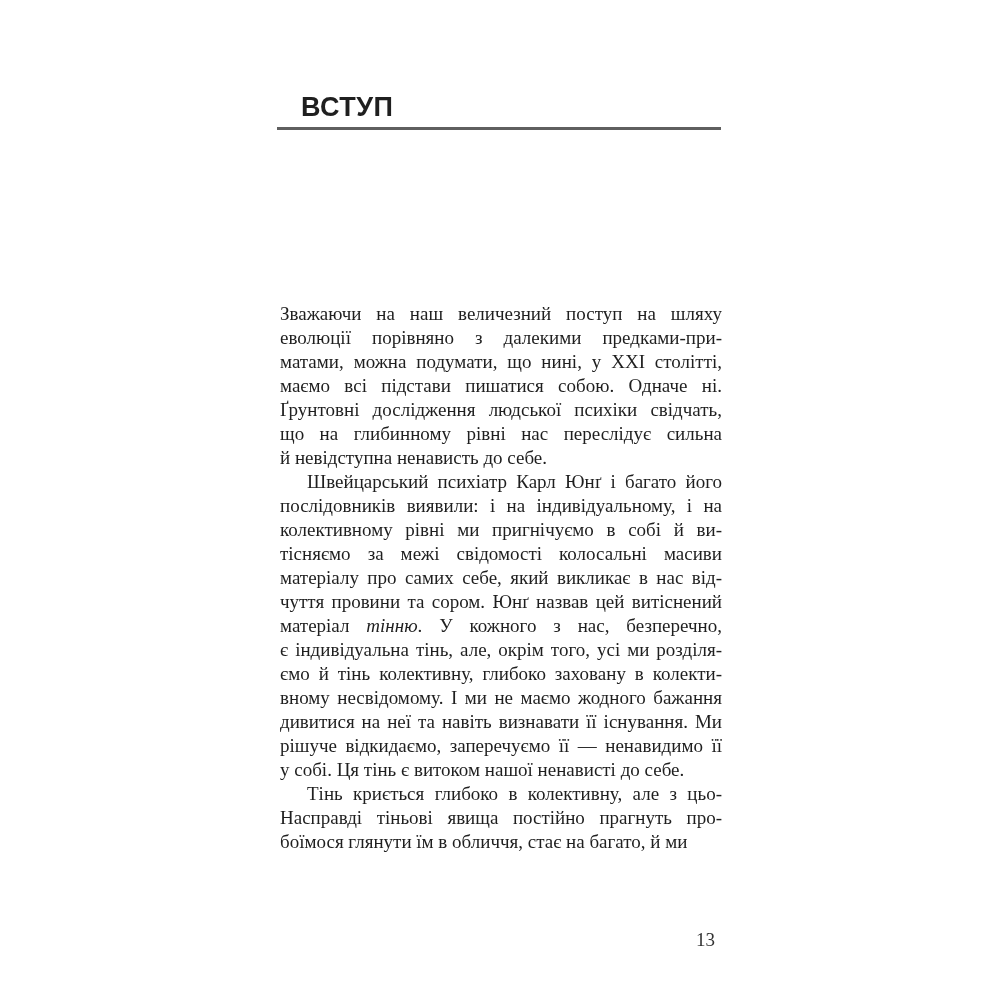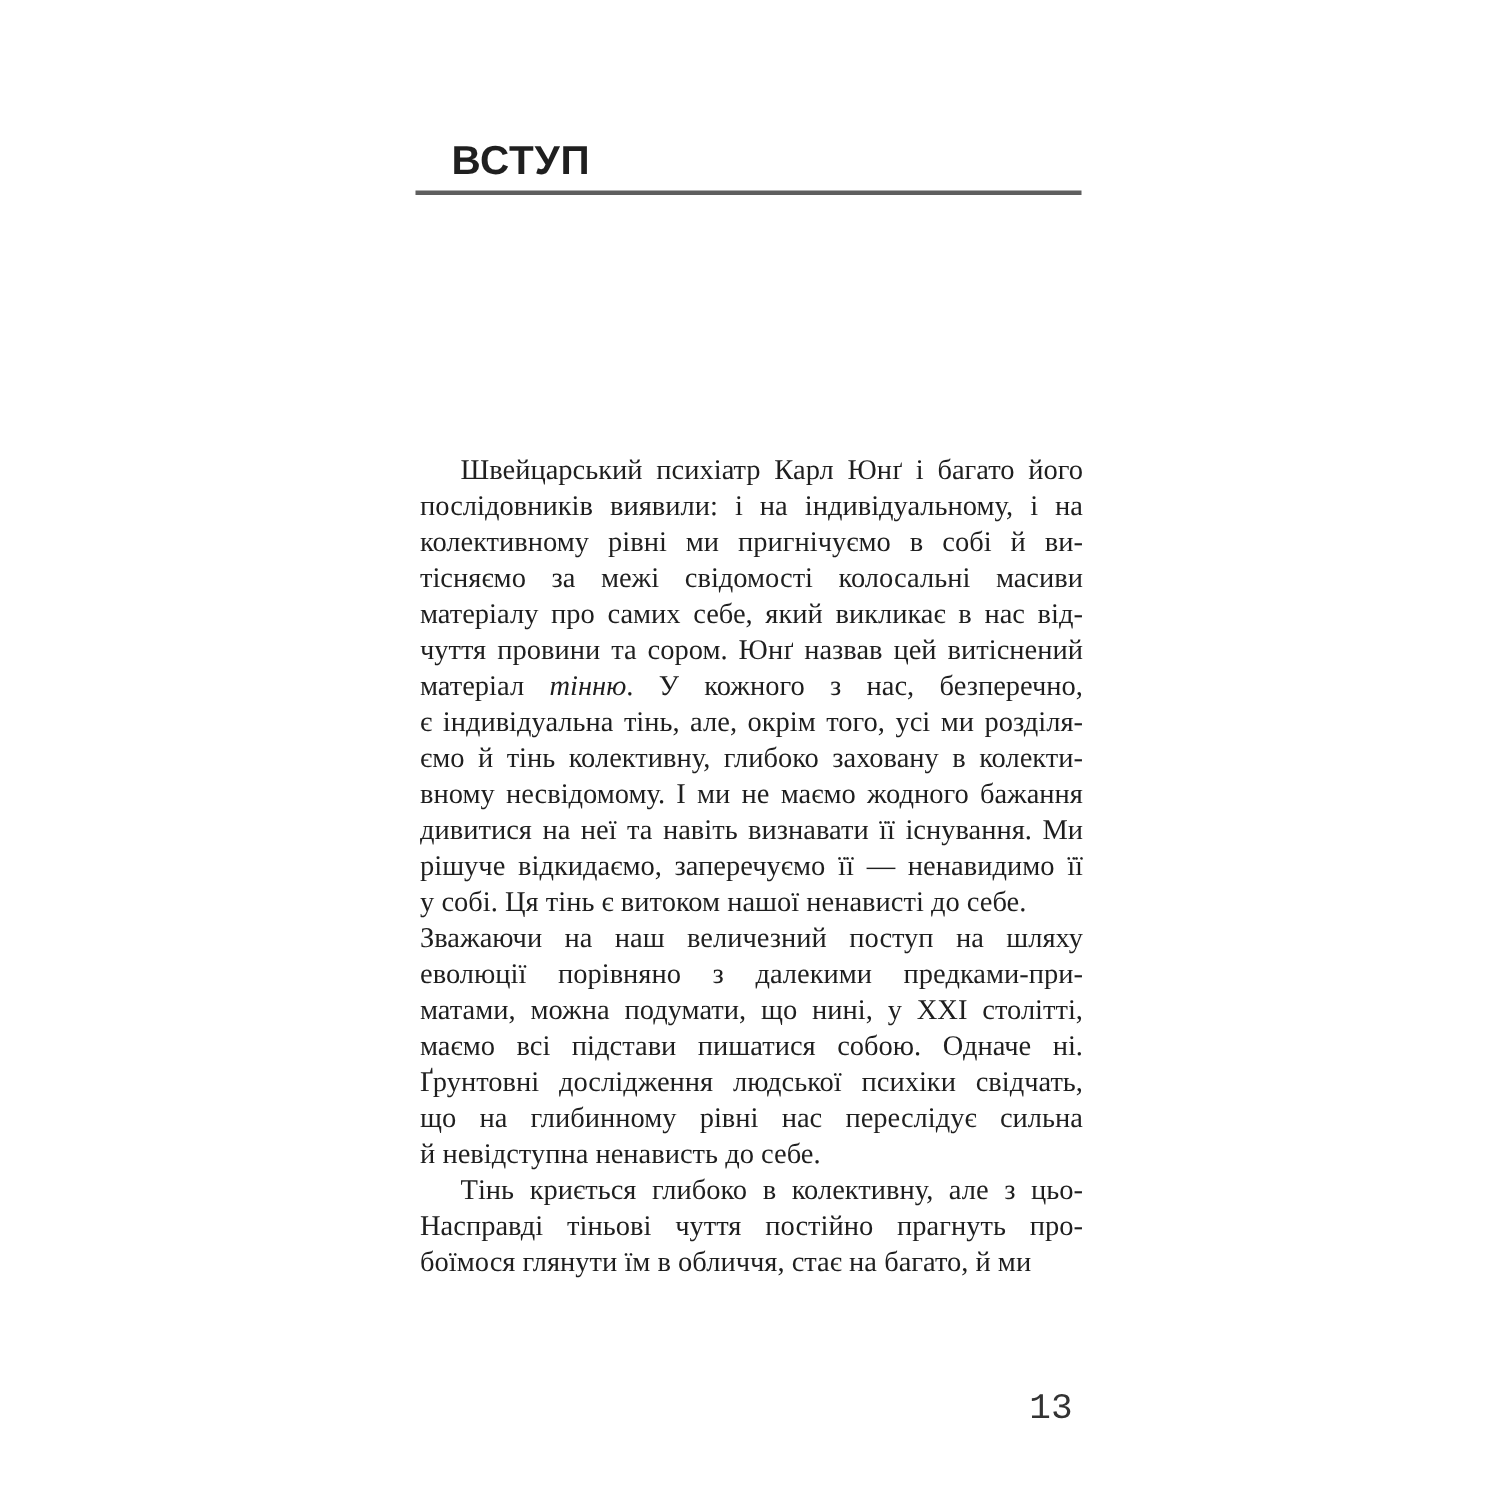--- a/index.html
+++ b/index.html
@@ -47,57 +47,57 @@
     text-align: justify;
     text-align-last: justify;
     white-space: normal;
   }
   .line.last { text-align-last: left; }
   .line.indent { text-indent: 27px; }
   .folio {
     position: absolute;
     right: 285px;
     top: 929px;
-    font-family: Liberation Mono, monospace;
-    font-size: 24px;
+    font-family: Liberation Serif, serif;
+    font-size: 19px;
     line-height: 22px;
     color: #333333;
   }
 </style>
 </head>
 <body>
 
 <div class="page">
   <h1 class="chapter-title">ВСТУП</h1>
   <div class="title-rule"></div>
   <div class="body-text">
+      <div class="paragraph">
+        <div class="line">Зважаючи на наш величезний поступ на шляху</div>
+        <div class="line">еволюції порівняно з далекими предками-при-</div>
+        <div class="line">матами, можна подумати, що нині, у XXI столітті,</div>
+        <div class="line">маємо всі підстави пишатися собою. Одначе ні.</div>
+        <div class="line">Ґрунтовні дослідження людської психіки свідчать,</div>
+        <div class="line">що на глибинному рівні нас переслідує сильна</div>
+        <div class="line last">й невідступна ненависть до себе.</div>
+      </div>
       <div class="paragraph">
         <div class="line indent">Швейцарський психіатр Карл Юнґ і багато його</div>
         <div class="line">послідовників виявили: і на індивідуальному, і на</div>
         <div class="line">колективному рівні ми пригнічуємо в собі й ви-</div>
         <div class="line">тісняємо за межі свідомості колосальні масиви</div>
         <div class="line">матеріалу про самих себе, який викликає в нас від-</div>
         <div class="line">чуття провини та сором. Юнґ назвав цей витіснений</div>
         <div class="line">матеріал <i>тінню</i>. У кожного з нас, безперечно,</div>
         <div class="line">є індивідуальна тінь, але, окрім того, усі ми розділя-</div>
         <div class="line">ємо й тінь колективну, глибоко заховану в колекти-</div>
         <div class="line">вному несвідомому. І ми не маємо жодного бажання</div>
         <div class="line">дивитися на неї та навіть визнавати її існування. Ми</div>
         <div class="line">рішуче відкидаємо, заперечуємо її — ненавидимо її</div>
         <div class="line last">у собі. Ця тінь є витоком нашої ненависті до себе.</div>
       </div>
       <div class="paragraph">
-        <div class="line">Зважаючи на наш величезний поступ на шляху</div>
-        <div class="line">еволюції порівняно з далекими предками-при-</div>
-        <div class="line">матами, можна подумати, що нині, у XXI столітті,</div>
-        <div class="line">маємо всі підстави пишатися собою. Одначе ні.</div>
-        <div class="line">Ґрунтовні дослідження людської психіки свідчать,</div>
-        <div class="line">що на глибинному рівні нас переслідує сильна</div>
-        <div class="line last">й невідступна ненависть до себе.</div>
-      </div>
-      <div class="paragraph">
         <div class="line indent">Тінь криється глибоко в колективну, але з цьо-</div>
-        <div class="line">Насправді тіньові чуття постійно прагнуть про-</div>
+        <div class="line">Насправді тіньові явища постійно прагнуть про-</div>
         <div class="line last">боїмося глянути їм в обличчя, стає на багато, й ми</div>
       </div>
     </div>
   <div class="folio">13</div>
 </div>
 
 </body></html>

